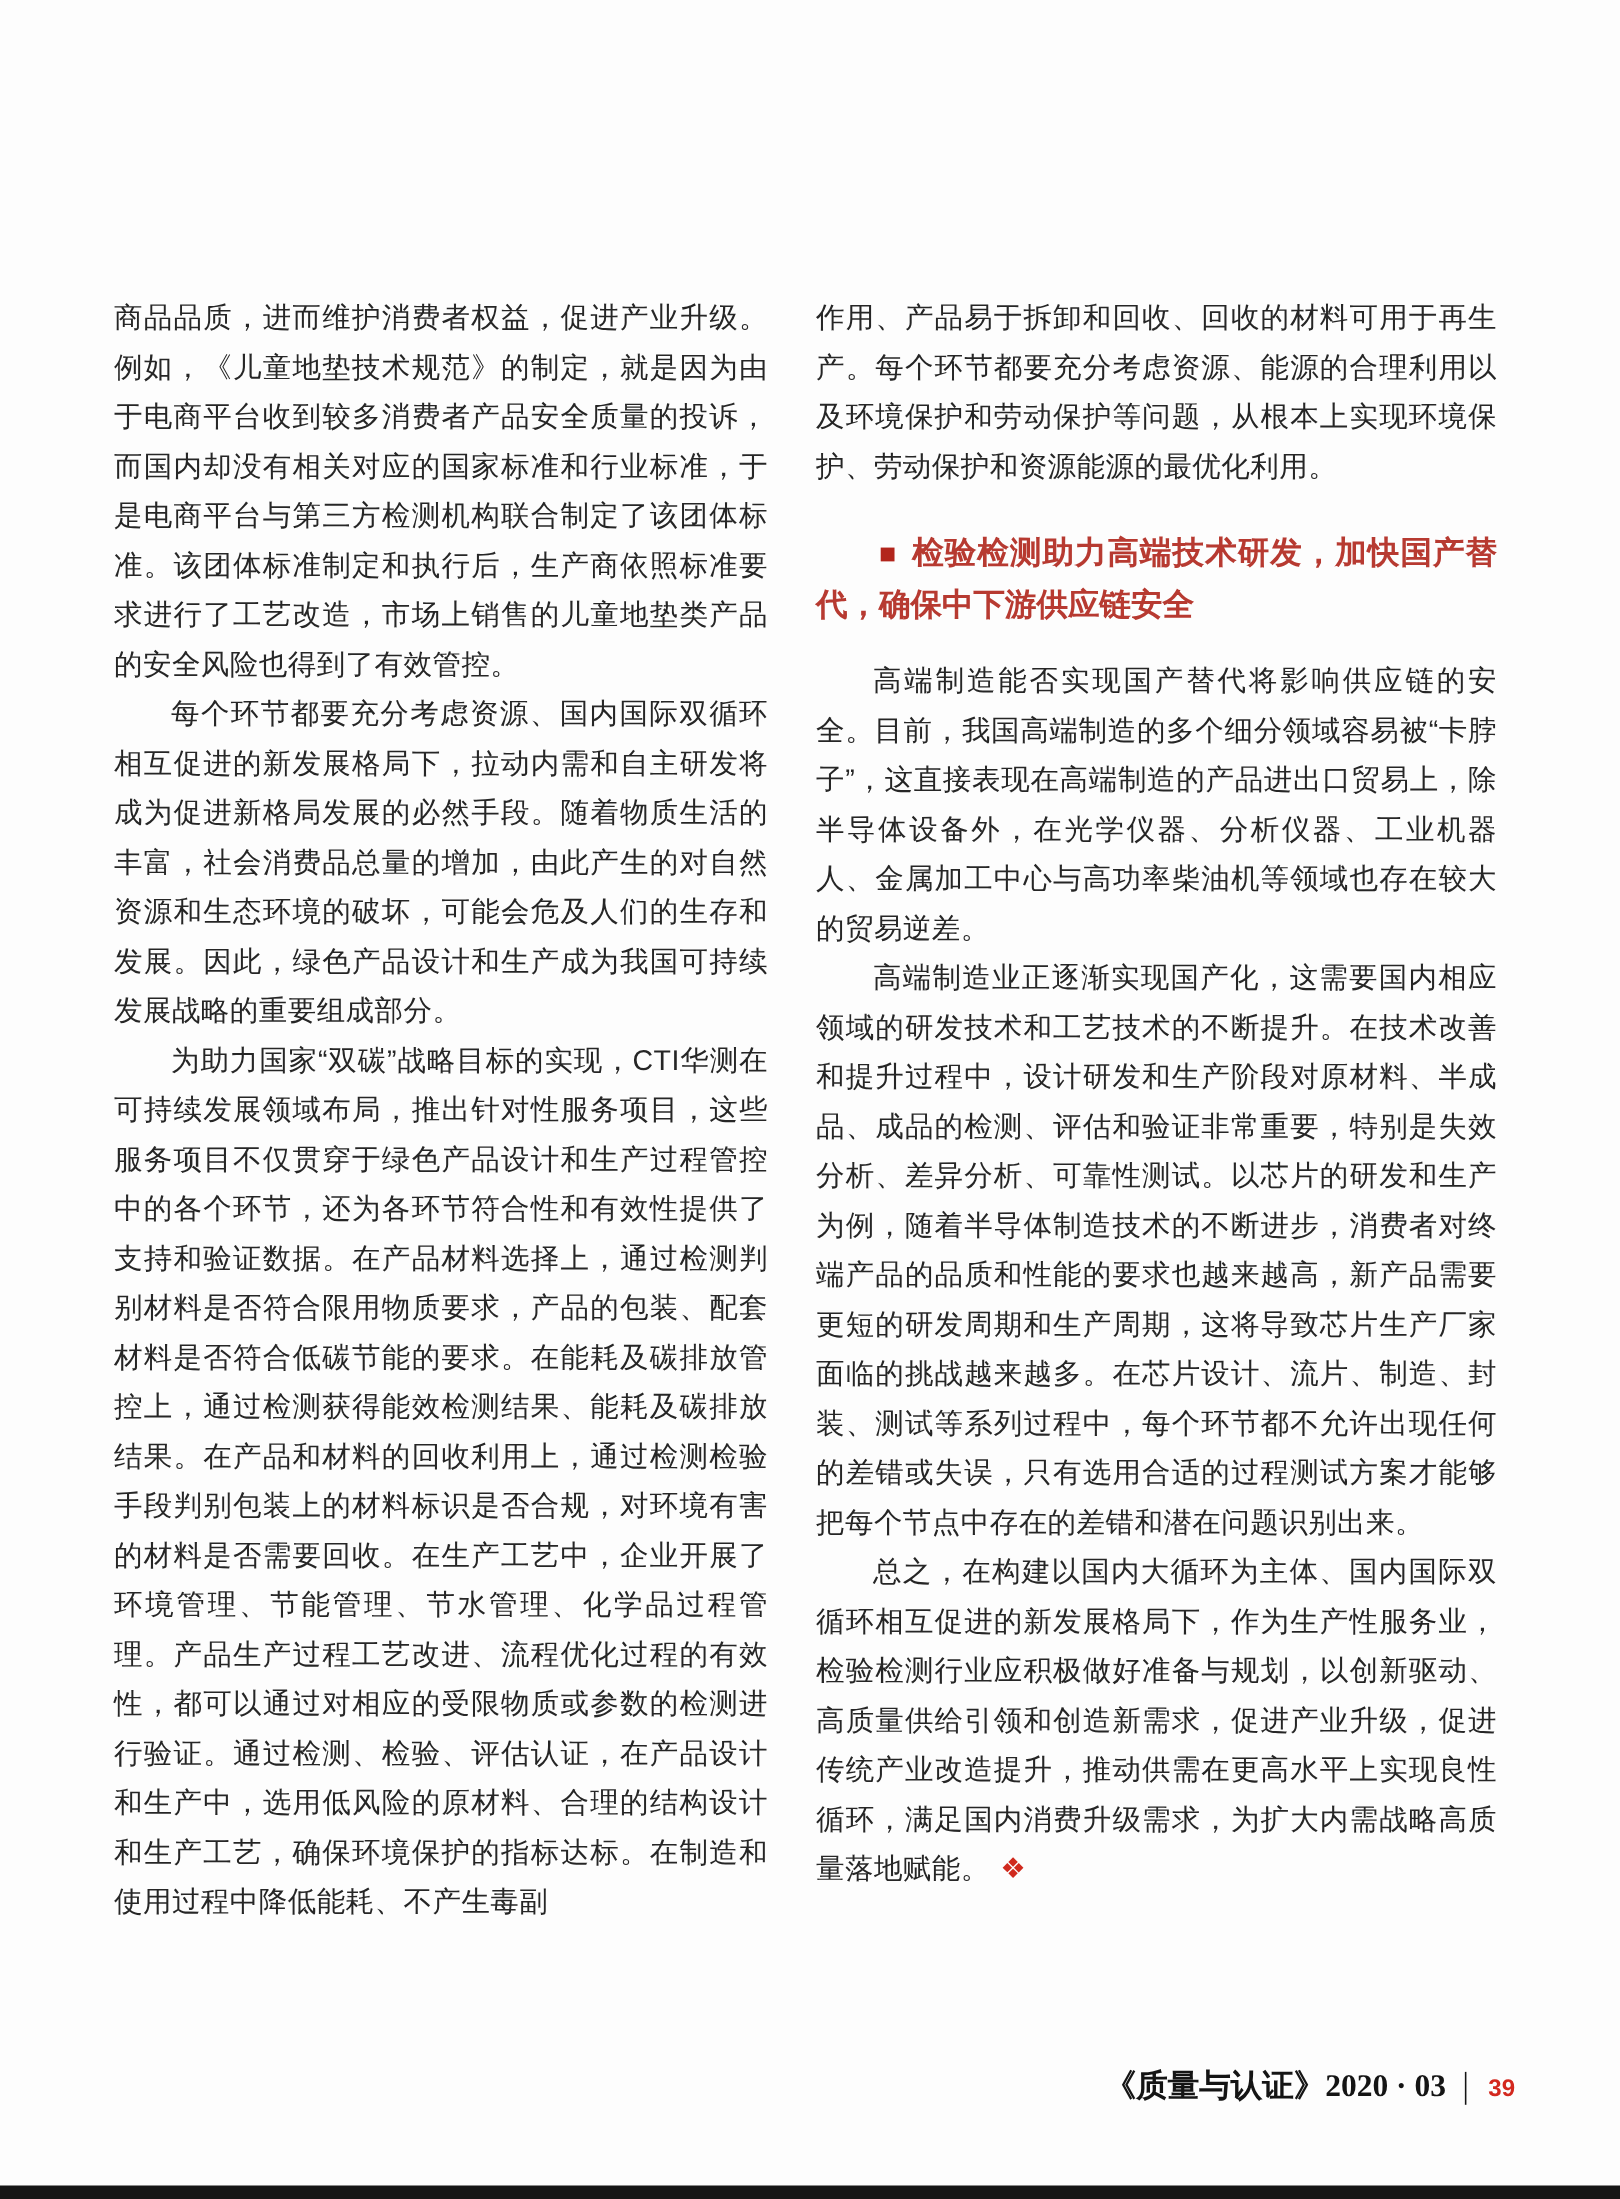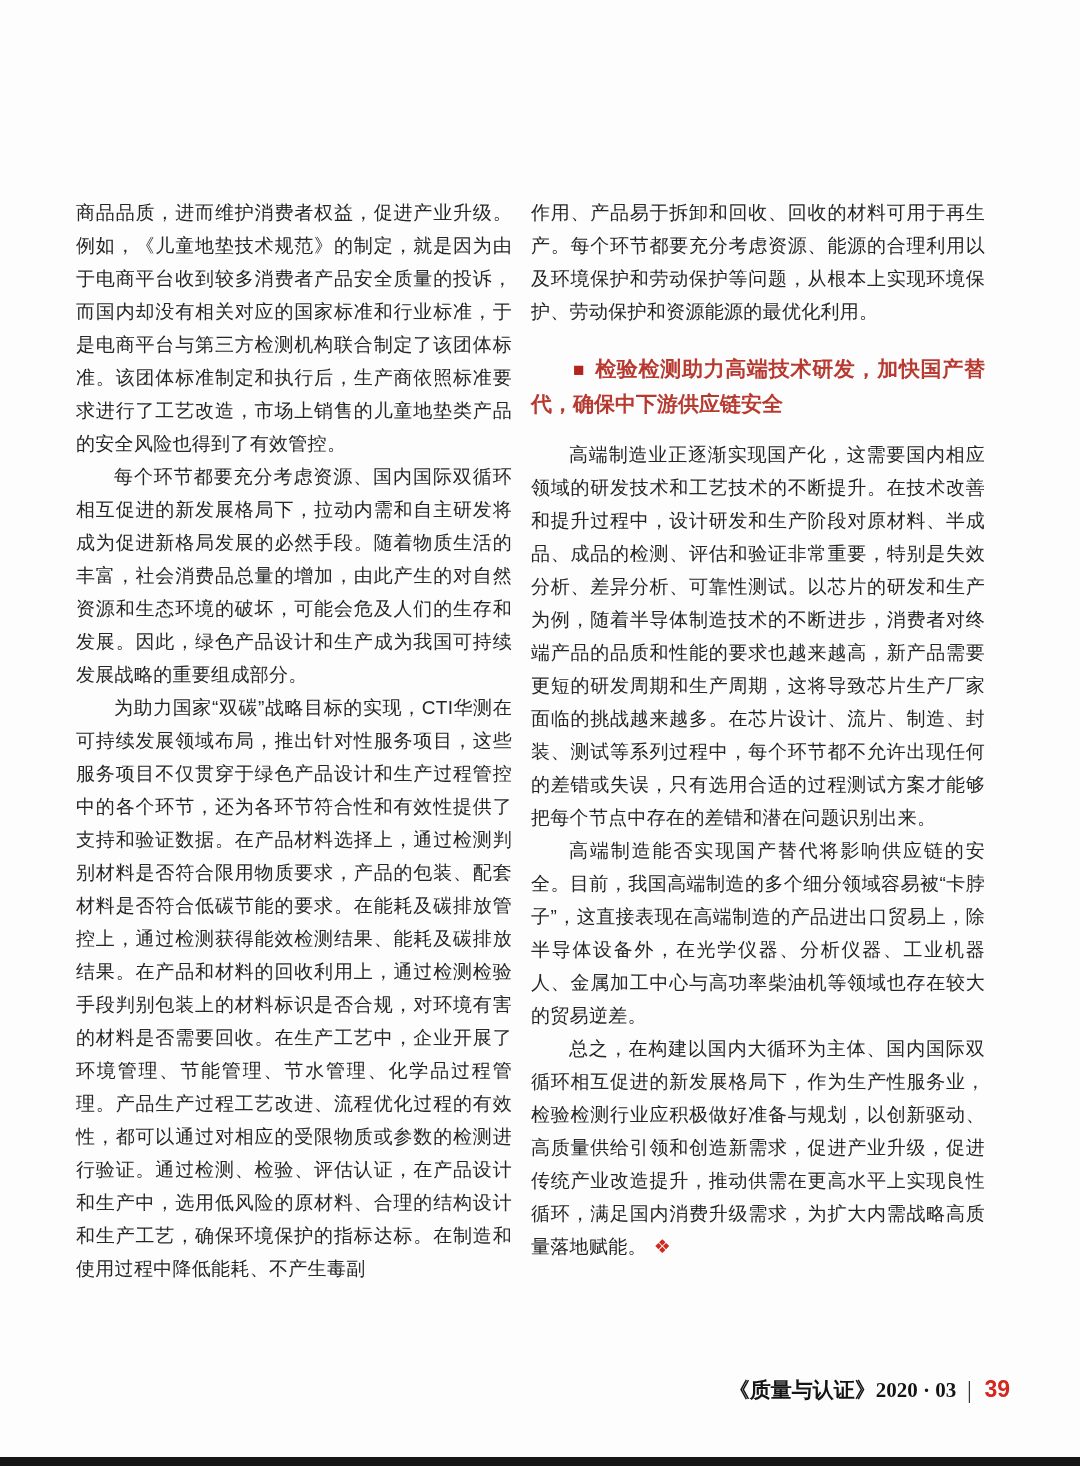--- a/index.html
+++ b/index.html
@@ -15,21 +15,21 @@
     position: absolute;
     inset: 0;
     background: #fdfdfd;
   }
   .columns {
     position: absolute;
     left: 76px;
     top: 196px;
     width: 934px;
     display: flex;
-    gap: 19px;
+    gap: 32px;
   }
   .col { flex: 0 0 auto; }
   .col-left  { width: 436px; }
   .col-right { width: 454px; }
   p.para {
     margin: 0;
     font-size: 19px;
     line-height: 33px;
     color: var(--body-color, #262626);
     text-align: justify;
@@ -68,21 +68,21 @@
     white-space: nowrap;
   }
   .footer .sep {
     display: inline-block;
     margin: 0 13px 0 11px;
     transform: scaleY(1.15);
     font-weight: normal;
   }
   .footer .pagenum {
     color: var(--page-red, #d3281e);
-    font-size: 23px;
+    font-size: 16px;
     font-family: "Liberation Sans", "DejaVu Sans", sans-serif;
   }
   .bottom-bar {
     position: absolute;
     left: 0;
     bottom: 0;
     width: 100%;
     height: 9px;
     background: #161616;
   }
@@ -94,22 +94,22 @@
 
   <div class="columns">
     <div class="col col-left">
         <p class="para">商品品质，进而维护消费者权益，促进产业升级。例如，《儿童地垫技术规范》的制定，就是因为由于电商平台收到较多消费者产品安全质量的投诉，而国内却没有相关对应的国家标准和行业标准，于是电商平台与第三方检测机构联合制定了该团体标准。该团体标准制定和执行后，生产商依照标准要求进行了工艺改造，市场上销售的儿童地垫类产品的安全风险也得到了有效管控。</p>
         <p class="para indent">每个环节都要充分考虑资源、国内国际双循环相互促进的新发展格局下，拉动内需和自主研发将成为促进新格局发展的必然手段。随着物质生活的丰富，社会消费品总量的增加，由此产生的对自然资源和生态环境的破坏，可能会危及人们的生存和发展。因此，绿色产品设计和生产成为我国可持续发展战略的重要组成部分。</p>
         <p class="para indent">为助力国家“双碳”战略目标的实现，CTI华测在可持续发展领域布局，推出针对性服务项目，这些服务项目不仅贯穿于绿色产品设计和生产过程管控中的各个环节，还为各环节符合性和有效性提供了支持和验证数据。在产品材料选择上，通过检测判别材料是否符合限用物质要求，产品的包装、配套材料是否符合低碳节能的要求。在能耗及碳排放管控上，通过检测获得能效检测结果、能耗及碳排放结果。在产品和材料的回收利用上，通过检测检验手段判别包装上的材料标识是否合规，对环境有害的材料是否需要回收。在生产工艺中，企业开展了环境管理、节能管理、节水管理、化学品过程管理。产品生产过程工艺改进、流程优化过程的有效性，都可以通过对相应的受限物质或参数的检测进行验证。通过检测、检验、评估认证，在产品设计和生产中，选用低风险的原材料、合理的结构设计和生产工艺，确保环境保护的指标达标。在制造和使用过程中降低能耗、不产生毒副</p>
       </div>
     <div class="col col-right">
         <p class="para">作用、产品易于拆卸和回收、回收的材料可用于再生产。每个环节都要充分考虑资源、能源的合理利用以及环境保护和劳动保护等问题，从根本上实现环境保护、劳动保护和资源能源的最优化利用。</p>
         <h2 class="heading"><span class="bullet">■</span>检验检测助力高端技术研发，加快国产替代，确保中下游供应链安全</h2>
+        <p class="para indent">高端制造能否实现国产替代将影响供应链的安全。目前，我国高端制造的多个细分领域容易被“卡脖子”，这直接表现在高端制造的产品进出口贸易上，除半导体设备外，在光学仪器、分析仪器、工业机器人、金属加工中心与高功率柴油机等领域也存在较大的贸易逆差。</p>
         <p class="para indent">高端制造业正逐渐实现国产化，这需要国内相应领域的研发技术和工艺技术的不断提升。在技术改善和提升过程中，设计研发和生产阶段对原材料、半成品、成品的检测、评估和验证非常重要，特别是失效分析、差异分析、可靠性测试。以芯片的研发和生产为例，随着半导体制造技术的不断进步，消费者对终端产品的品质和性能的要求也越来越高，新产品需要更短的研发周期和生产周期，这将导致芯片生产厂家面临的挑战越来越多。在芯片设计、流片、制造、封装、测试等系列过程中，每个环节都不允许出现任何的差错或失误，只有选用合适的过程测试方案才能够把每个节点中存在的差错和潜在问题识别出来。</p>
-        <p class="para indent">高端制造能否实现国产替代将影响供应链的安全。目前，我国高端制造的多个细分领域容易被“卡脖子”，这直接表现在高端制造的产品进出口贸易上，除半导体设备外，在光学仪器、分析仪器、工业机器人、金属加工中心与高功率柴油机等领域也存在较大的贸易逆差。</p>
         <p class="para indent">总之，在构建以国内大循环为主体、国内国际双循环相互促进的新发展格局下，作为生产性服务业，检验检测行业应积极做好准备与规划，以创新驱动、高质量供给引领和创造新需求，促进产业升级，促进传统产业改造提升，推动供需在更高水平上实现良性循环，满足国内消费升级需求，为扩大内需战略高质量落地赋能。<span class="endmark">❖</span></p>
       </div>
   </div>
 
   <div class="footer">
     <span>《质量与认证》2020 · 03</span><span class="sep">|</span><span class="pagenum">39</span>
   </div>
 
   <div class="bottom-bar"></div>
 

